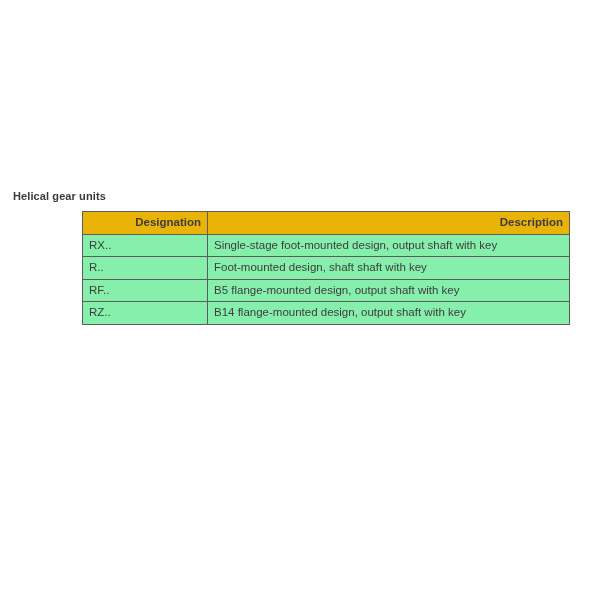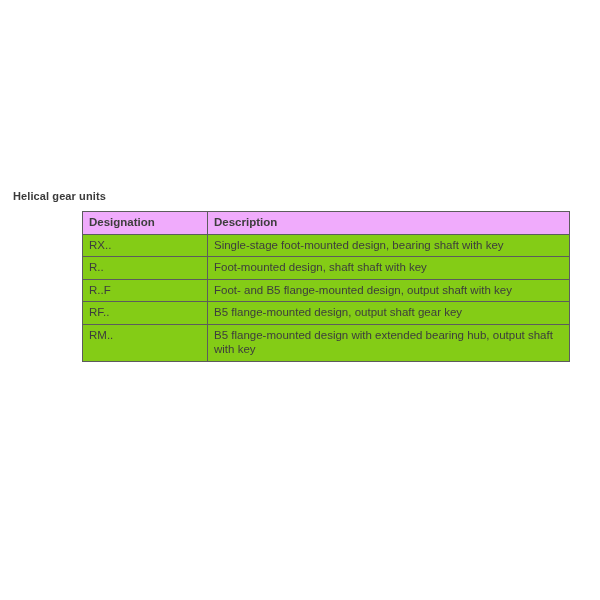--- a/index.html
+++ b/index.html
@@ -40,26 +40,27 @@
   table.gear-table th,
   table.gear-table td {
     border: 1px solid #5c5c5c;
     padding: 3px 6px 4px 6px;
     text-align: left;
     vertical-align: top;
     font-weight: normal;
     overflow: hidden;
   }
   table.gear-table thead th {
-    background: #f0abfc;
+    background: #eab308;
     font-weight: bold;
     height: 14px;
+    text-align: right;
   }
   table.gear-table tbody td {
-    background: #84cc16;
+    background: #86efac;
     height: 14px;
   }
 </style>
 </head>
 <body>
 
 <div class="page-title">Helical gear units</div>
 
 <table class="gear-table">
   <colgroup>
@@ -68,32 +69,28 @@
   </colgroup>
   <thead>
     <tr>
       <th>Designation</th>
       <th>Description</th>
     </tr>
   </thead>
   <tbody>
     <tr>
       <td>RX..</td>
-      <td>Single-stage foot-mounted design, bearing shaft with key</td>
+      <td>Single-stage foot-mounted design, output shaft with key</td>
     </tr>
     <tr>
       <td>R..</td>
       <td>Foot-mounted design, shaft shaft with key</td>
     </tr>
     <tr>
-      <td>R..F</td>
-      <td>Foot- and B5 flange-mounted design, output shaft with key</td>
+      <td>RF..</td>
+      <td>B5 flange-mounted design, output shaft with key</td>
     </tr>
     <tr>
-      <td>RF..</td>
-      <td>B5 flange-mounted design, output shaft gear key</td>
-    </tr>
-    <tr>
-      <td>RM..</td>
-      <td>B5 flange-mounted design with extended bearing hub, output shaft with key</td>
+      <td>RZ..</td>
+      <td>B14 flange-mounted design, output shaft with key</td>
     </tr>
   </tbody>
 </table>
 
 </body></html>

